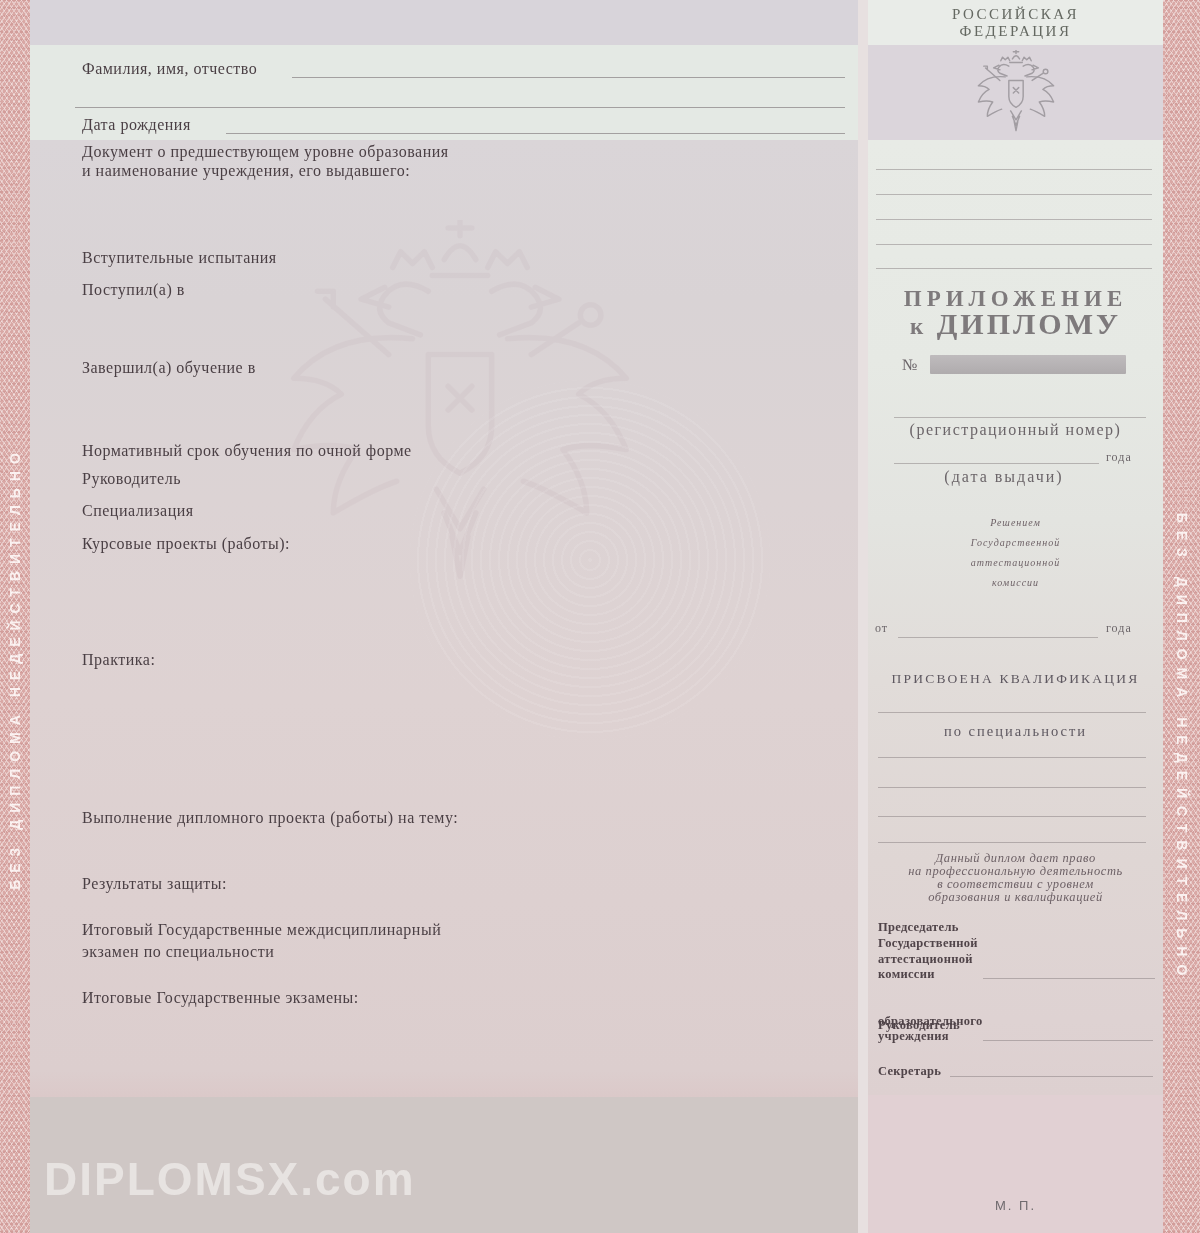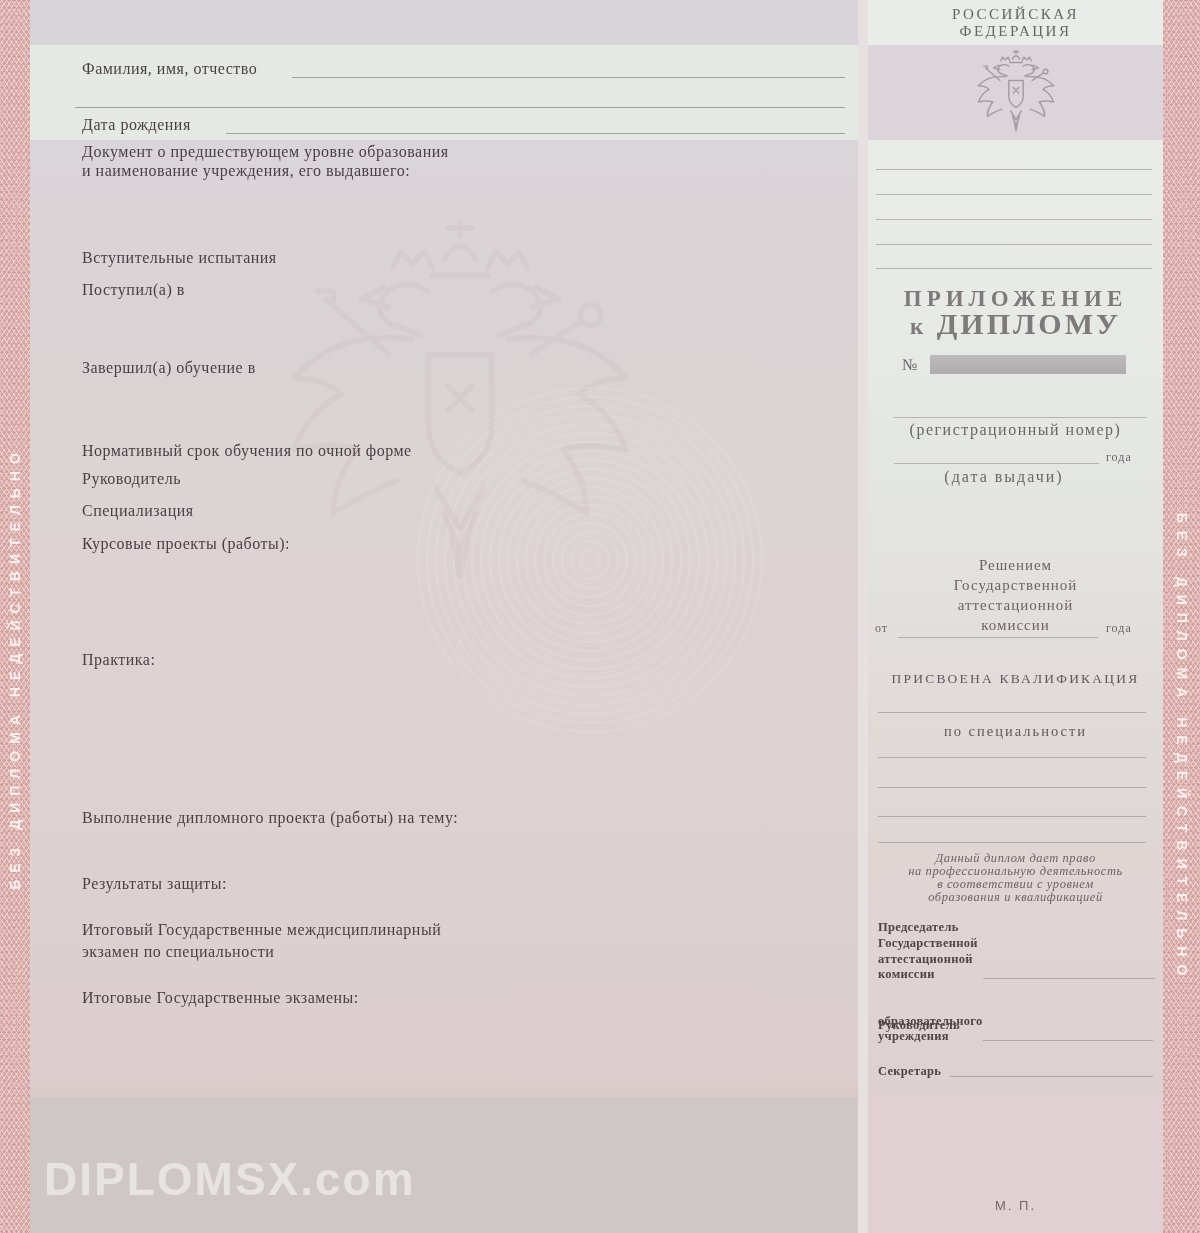--- a/index.html
+++ b/index.html
@@ -32,21 +32,21 @@
   .fl{position:absolute;font-size:16px;color:#4a3f44;letter-spacing:.5px;white-space:nowrap;}
   .rule{position:absolute;height:0;border-top:1px solid rgba(110,100,103,.55);}
   .rule-soft{position:absolute;height:0;border-top:1px solid rgba(125,115,118,.45);}
   .rc{position:absolute;left:0;width:100%;text-align:center;white-space:nowrap;}
   .country{font-weight:normal;font-size:15px;letter-spacing:2.5px;color:#646861;}
   .title1{font-weight:bold;font-size:23px;letter-spacing:5px;color:#7e7a7c;}
   .title2{font-weight:bold;color:#7e7a7c;letter-spacing:3px;font-size:30px;}
   .title2 .small-k{font-size:23px;font-weight:bold;letter-spacing:3px;}
   .cap{font-size:16px;letter-spacing:1.5px;color:#6b6569;}
   .word{font-size:12px;color:#6b6569;letter-spacing:1px;}
-  .ital{font-size:15px;letter-spacing:1px;color:#6e6267;margin-top:40px;}
+  .ital{font-style:italic;font-size:10px;letter-spacing:1px;color:#6e6267;}
   .qual{font-size:13.5px;letter-spacing:2.2px;color:#5e5860;}
   .spec{font-size:14.5px;letter-spacing:2px;color:#5e5860;}
   .rights{font-style:italic;font-size:12.5px;letter-spacing:.6px;color:#6d6166;}
   .sig{position:absolute;font-weight:bold;font-size:12.5px;letter-spacing:.3px;color:#504449;white-space:nowrap;}
   .numbox{position:absolute;background:#b6b2b4;border-radius:1px;
           background-image:linear-gradient(180deg,rgba(255,255,255,.12),rgba(0,0,0,.04));}
   .stamp{font-size:13px;letter-spacing:2px;color:#6f6a6e;font-family:"Liberation Sans",sans-serif;}
   .edge-text{position:absolute;font-family:"Liberation Sans",sans-serif;font-weight:bold;
              font-size:14px;letter-spacing:7px;color:rgba(255,251,250,.85);white-space:nowrap;}
   .edge-left{left:15px;top:668px;transform:translate(-50%,-50%) rotate(-90deg);}

